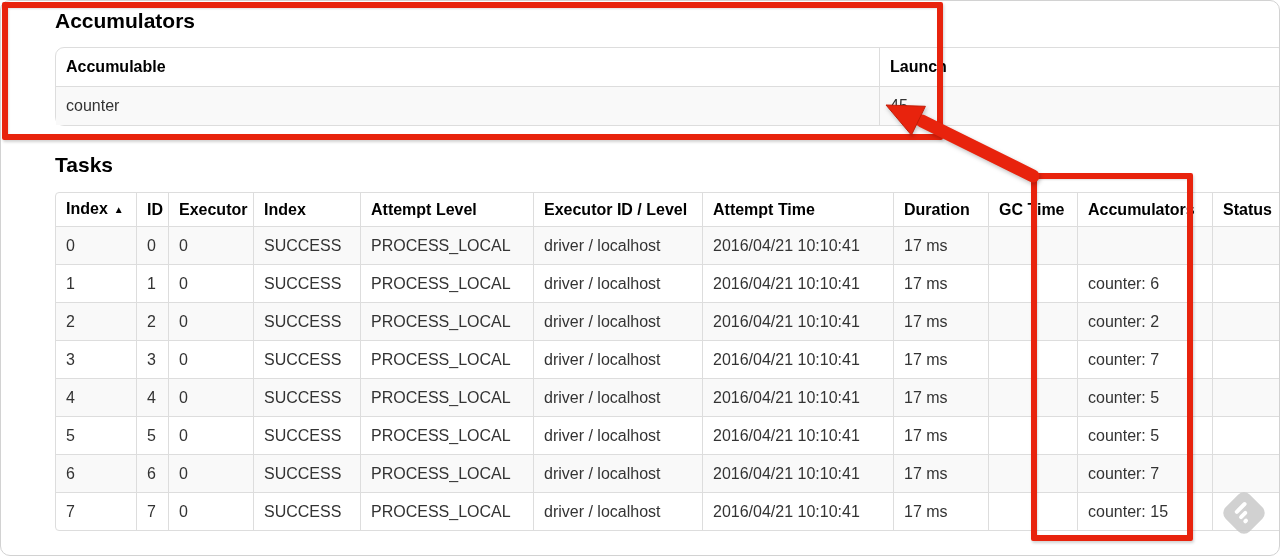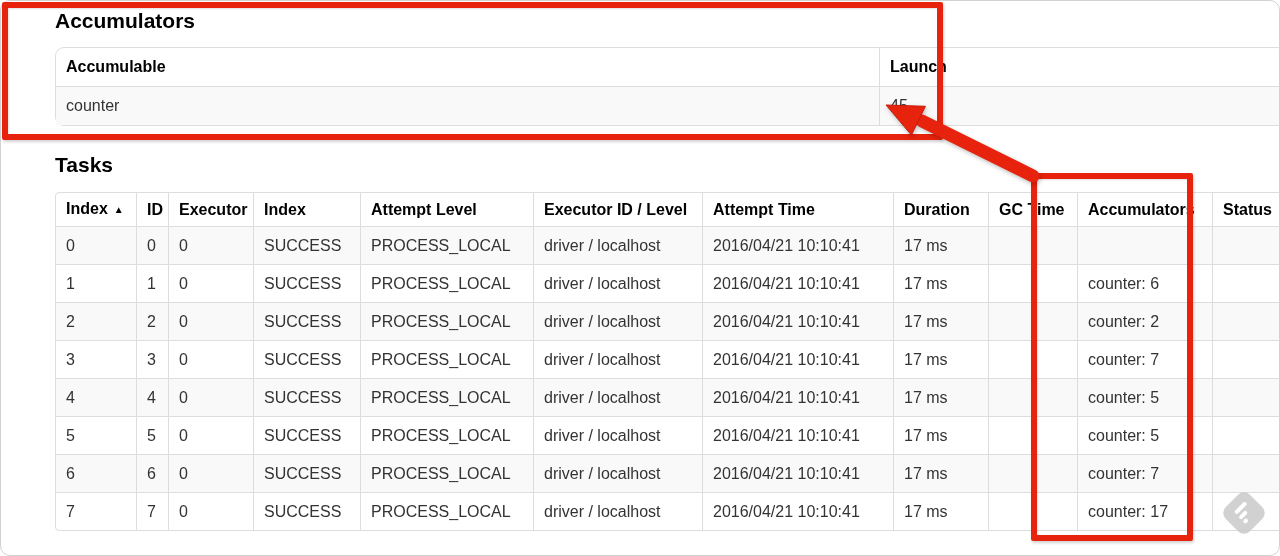--- a/index.html
+++ b/index.html
@@ -219,21 +219,21 @@
         <tr>
           <td>7</td>
           <td>7</td>
           <td>0</td>
           <td>SUCCESS</td>
           <td>PROCESS_LOCAL</td>
           <td>driver / localhost</td>
           <td>2016/04/21 10:10:41</td>
           <td>17 ms</td>
           <td></td>
-          <td>counter: 17</td>
+          <td>counter: 15</td>
           <td></td>
         </tr>
       </tbody>
   </table>
 
 </div>
 
 <div class="annotation anno-box" id="anno-box-top"></div>
 <div class="annotation anno-box" id="anno-box-column"></div>
 <svg class="annotation" id="anno-arrow-svg" viewBox="0 0 1280 556" xmlns="http://www.w3.org/2000/svg">

